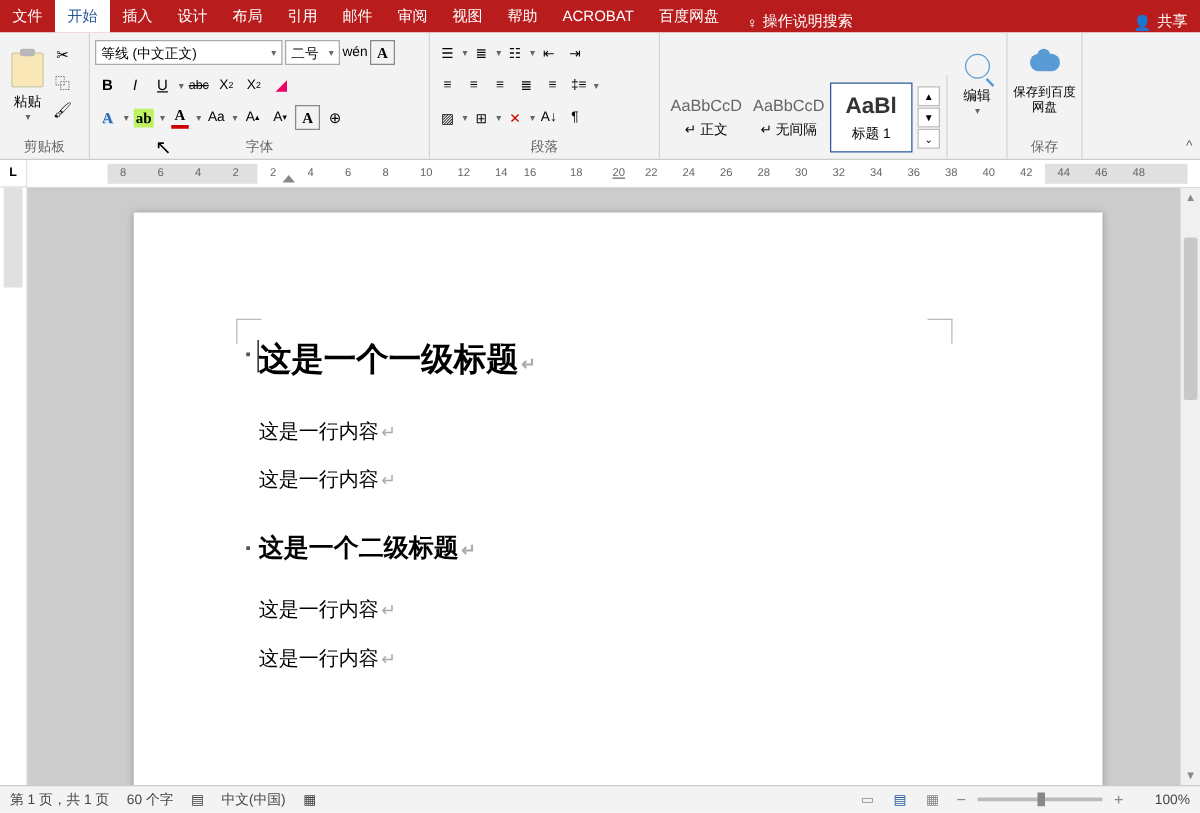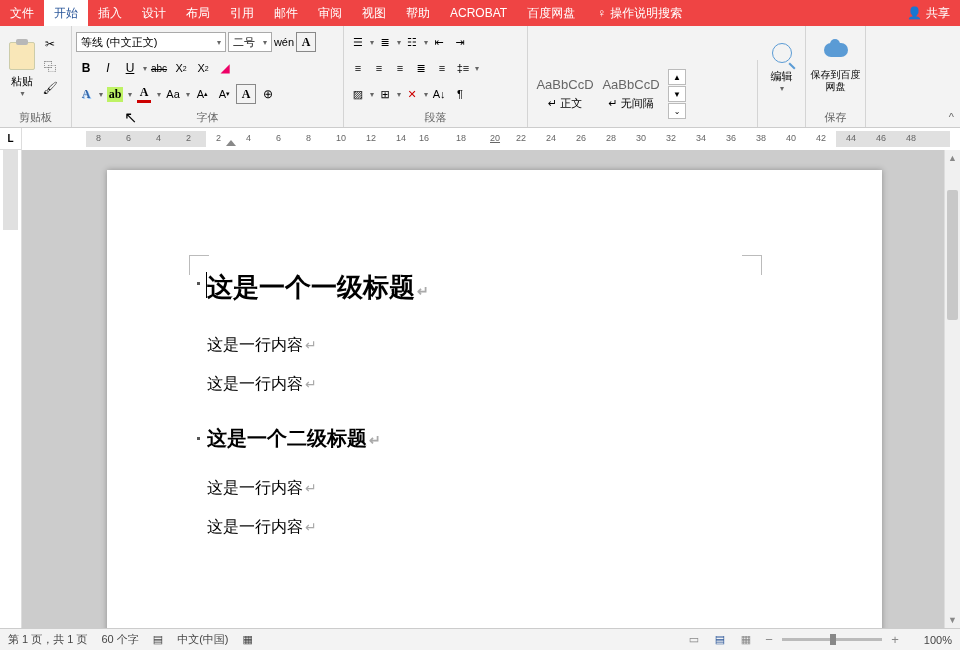--- a/index.html
+++ b/index.html
@@ -1,19 +1,19 @@
 <!DOCTYPE html>
 <html><head>
 <meta charset="utf-8">
 <style>
 * { margin: 0; padding: 0; box-sizing: border-box; font-family: "Microsoft YaHei", sans-serif; }
 body { width: 960px; height: 650px; background: #f3f3f3; overflow: hidden; position: relative; }
 
 
-.menubar { height: 26px; background: #ef4444; display: flex; align-items: center; color: #fff; font-size: 12px; }
+.menubar { height: 26px; background: #b91c1c; display: flex; align-items: flex-end; color: #fff; font-size: 12px; }
 .menubar .menu-item { padding: 0 10px; line-height: 26px; cursor: pointer; }
 .menubar .menu-item.active { background: #fff; color: #2b579a; }
 .menubar .search-tip { display: flex; align-items: center; margin-left: 12px; }
 .menubar .search-tip .bulb { margin-right: 4px; }
 .menubar .share { margin-left: auto; margin-right: 10px; display: flex; align-items: center; }
 .menubar .share .icon { margin-right: 4px; }
 
 
 .ribbon { height: 102px; background: #f3f3f3; border-bottom: 1px solid #ccc; display: flex; position: relative; }
 .ribbon-group { border-right: 1px solid #d4d4d4; display: flex; flex-direction: column; justify-content: space-between; padding: 3px 4px 2px; }
@@ -249,20 +249,24 @@
 
   <div class="ribbon-group styles">
     <div class="styles-body" id="styles-body">
         <div class="style-card">
           <div class="style-preview">AaBbCcD</div>
           <div>↵ 正文</div>
         </div>
         <div class="style-card">
           <div class="style-preview">AaBbCcD</div>
           <div>↵ 无间隔</div>
+        </div>
+        <div class="style-card selected">
+          <div class="style-preview big">AaBl</div>
+          <div>标题 1</div>
         </div>
         <div class="style-scroll">
           <div class="style-scroll-btn">▲</div>
           <div class="style-scroll-btn">▼</div>
           <div class="style-scroll-btn">⌄</div>
         </div>
       </div>
   </div>
 
   <div class="ribbon-group edit">

